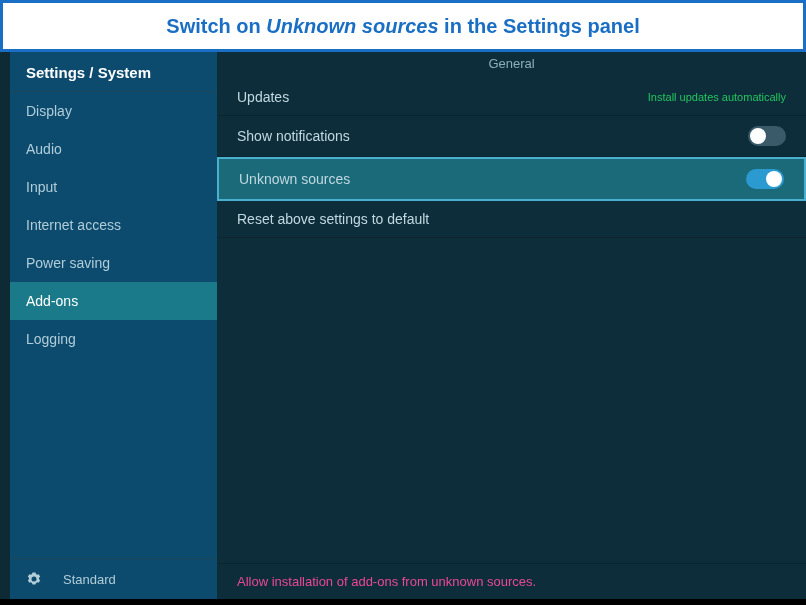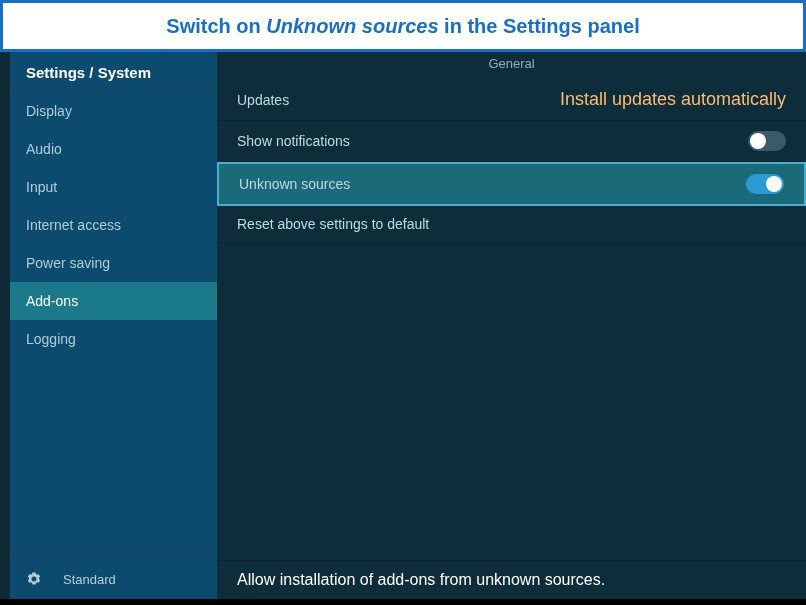--- a/index.html
+++ b/index.html
@@ -124,22 +124,22 @@
       text-align: center;
     }
 
     .settings-row.highlighted {
       background: #1a6a7a;
       border: 2px solid #4ab0d0;
       margin: 0 0;
     }
 
     .settings-row .row-value {
-      color: #fdba74;
-      font-size: 18px;
+      color: #22c55e;
+      font-size: 11px;
     }
 
     
     .toggle {
       width: 38px;
       height: 20px;
       border-radius: 10px;
       position: relative;
       display: inline-block;
       flex-shrink: 0;
@@ -162,22 +162,22 @@
     .toggle.off::after {
       left: 2px;
     }
     .toggle.on::after {
       left: 20px;
     }
 
     
     .bottom-hint {
       padding: 10px 20px;
-      color: #ffffff;
-      font-size: 16px;
+      color: #ec4899;
+      font-size: 13px;
       border-top: 1px solid #0a2530;
     }
   </style>
 </head>
 <body>
 
 <div class="banner">
   <span>Switch on </span><em>Unknown sources</em><span> in the Settings panel</span>
 </div>
 

